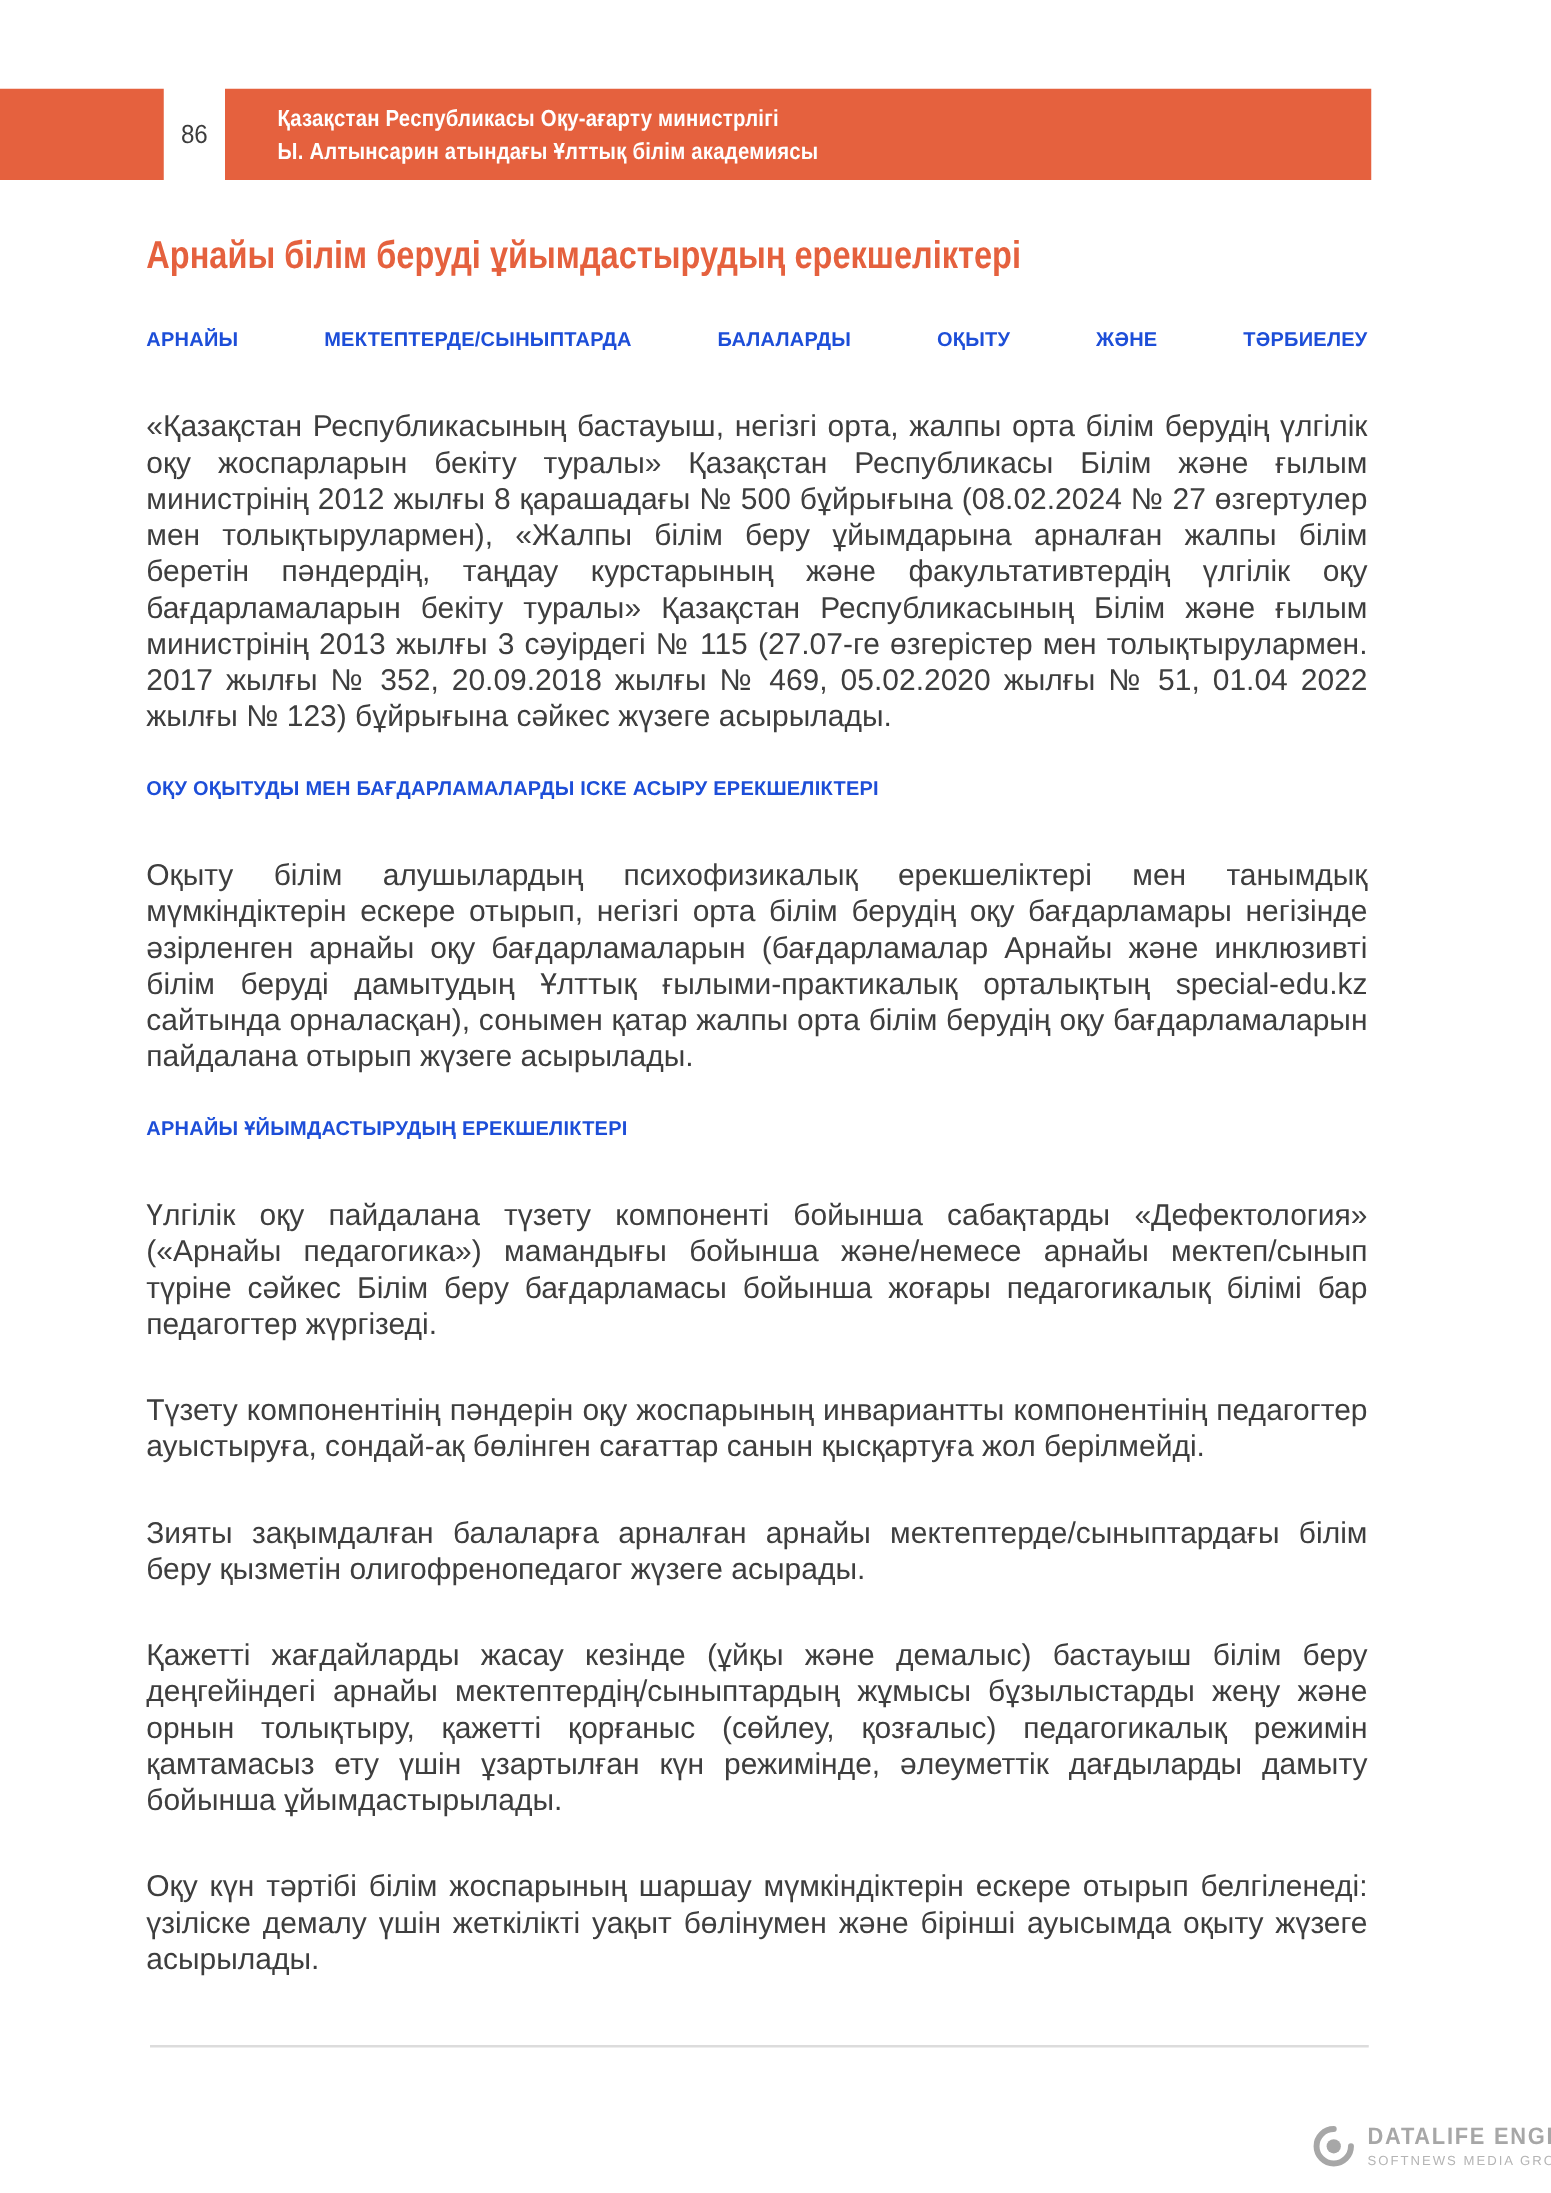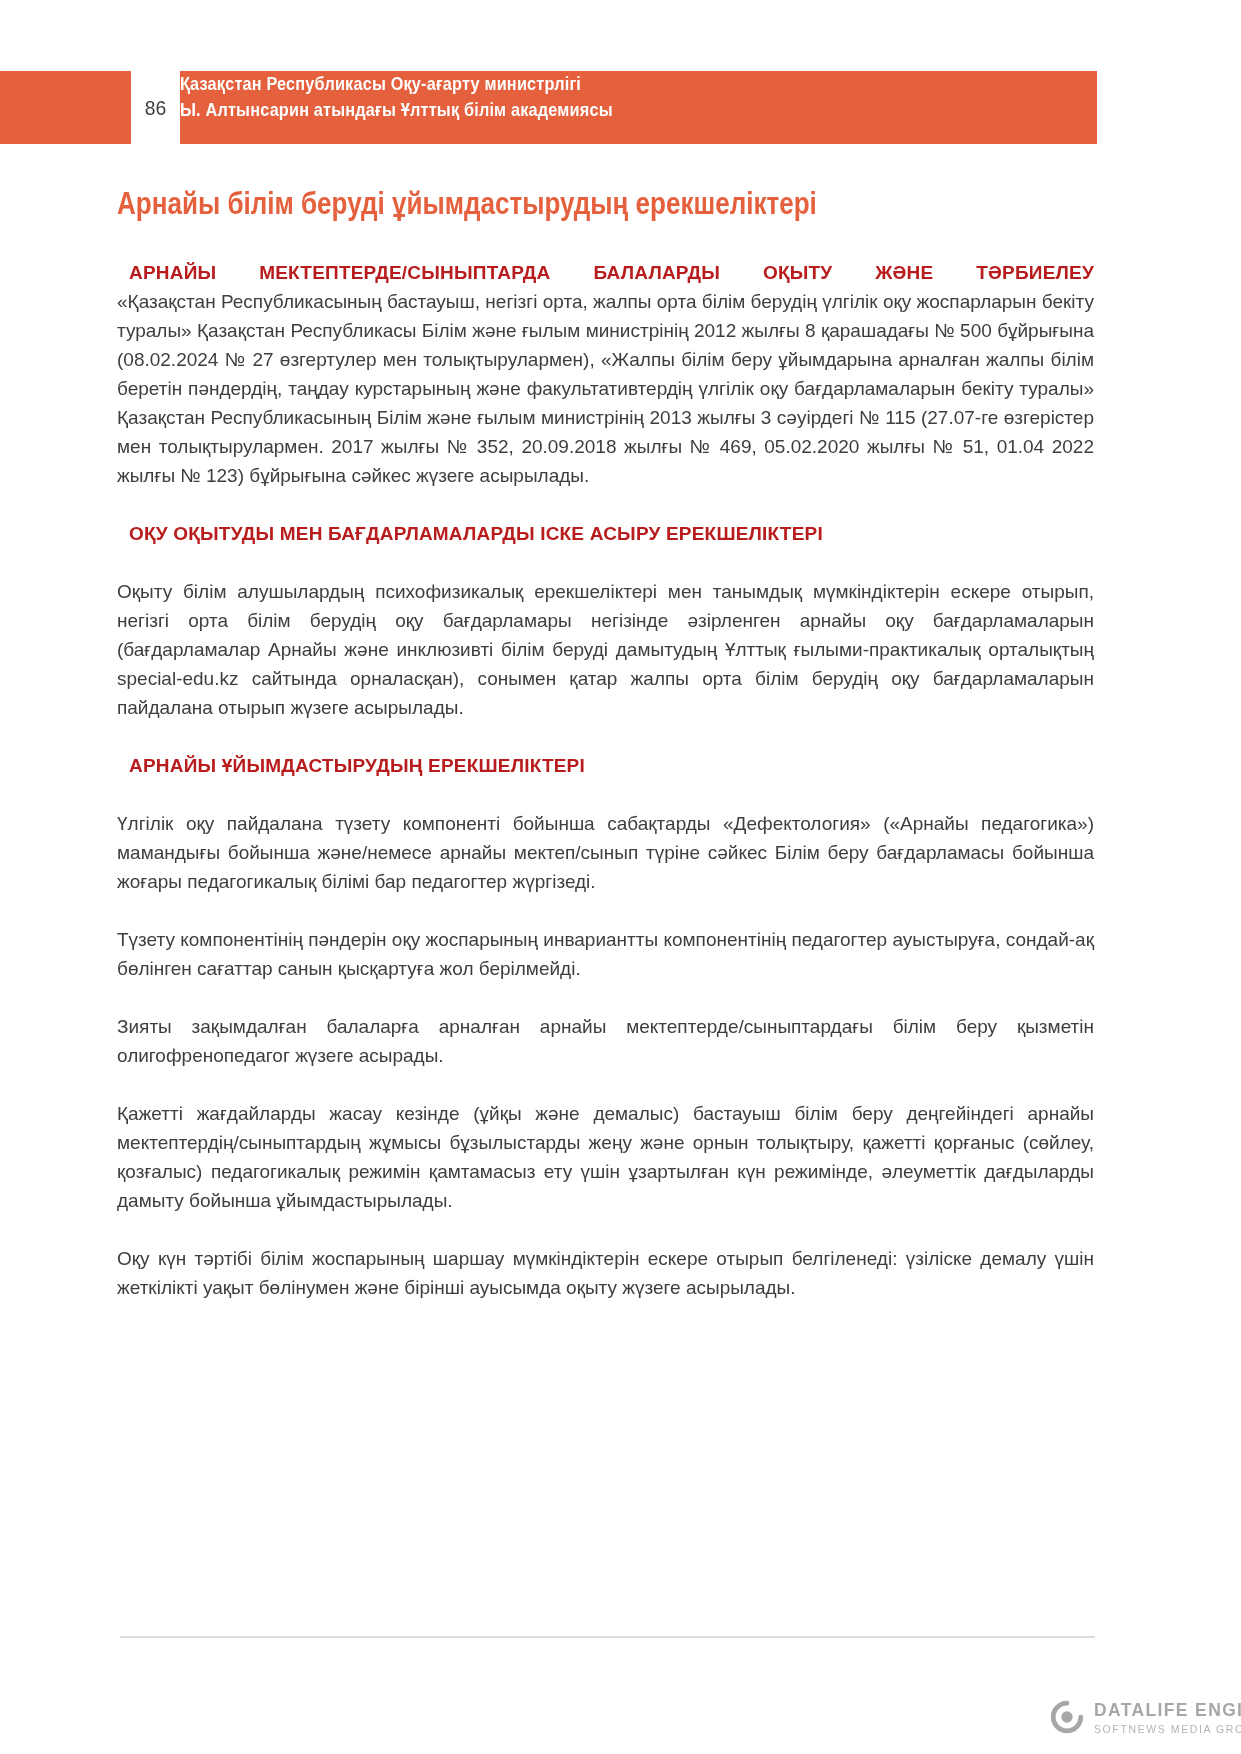--- a/index.html
+++ b/index.html
@@ -22,57 +22,59 @@
     position: absolute; left: 131px; top: 71px;
     width: 49px; height: 73px;
     display: flex; align-items: center; justify-content: center;
     font-size: 21px; color: #3d3d3d;
     transform: scaleX(0.92);
   }
   .hdr-bar {
     position: absolute; left: 180px; top: 71px;
     width: 917px; height: 73px;
     background: var(--accent, #E5613E);
-    display: flex; 
+    display: flex; align-items: center;
+    padding-left: 42px;
   }
   .hdr-text {
     color: #ffffff;
     font-size: 18.5px; line-height: 26px; font-weight: bold;
     transform: scaleX(0.88); transform-origin: 0 50%;
     letter-spacing: 0.2px;
   }
 
   
   .content {
     position: absolute; left: 117px; top: 186px;
     width: 977px;
   }
   .doc-title {
     color: var(--accent, #E5613E);
     font-size: 31px; font-weight: bold; white-space: nowrap;
     transform: scaleX(0.84); transform-origin: 0 50%;
     margin-bottom: 36px;
   }
   .sec-heading {
-    font-size: 19px; font-weight: bold; color: #b91c1c;
+    font-size: 16px; font-weight: bold; color: #1d4ed8;
     line-height: 29px;
-    margin: 24px 0 29px 12px;
+    margin: 24px 0 29px 0;
     letter-spacing: 0.2px;
   }
   .sec-heading.stretch {
     margin-top: 0;
     margin-bottom: 0;
     text-align: justify;
     text-align-last: justify;
   }
   .content p {
-    font-size: 19px; line-height: 29px;
+    font-size: 24px; line-height: 29px;
     text-align: justify;
     margin-bottom: 29px;
     color: var(--body_text, #3E3E3E);
+    margin-top: 40px;
   }
 
   
   .footer-rule {
     position: absolute; left: 120px; top: 1636px;
     width: 975px; height: 2px;
     background: #dcdcdc;
   }
   .footer-logo {
     position: absolute; left: 1048px; top: 1698px;

